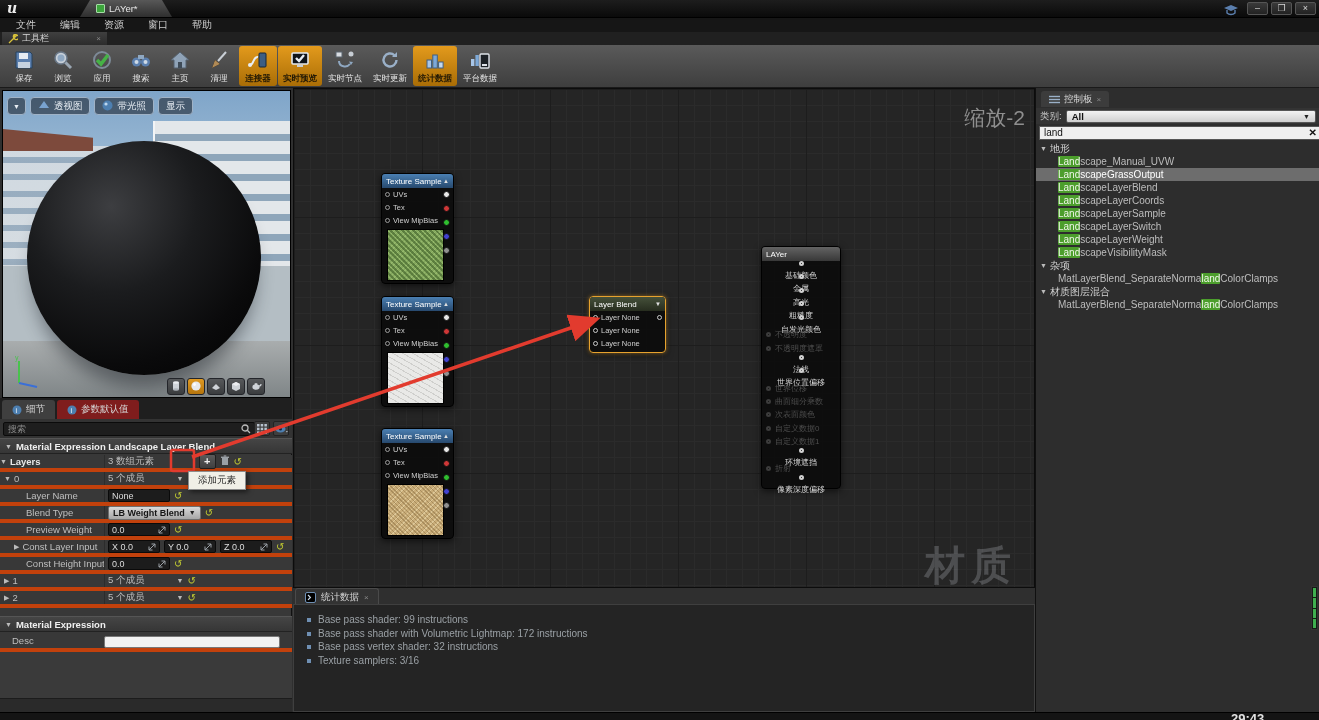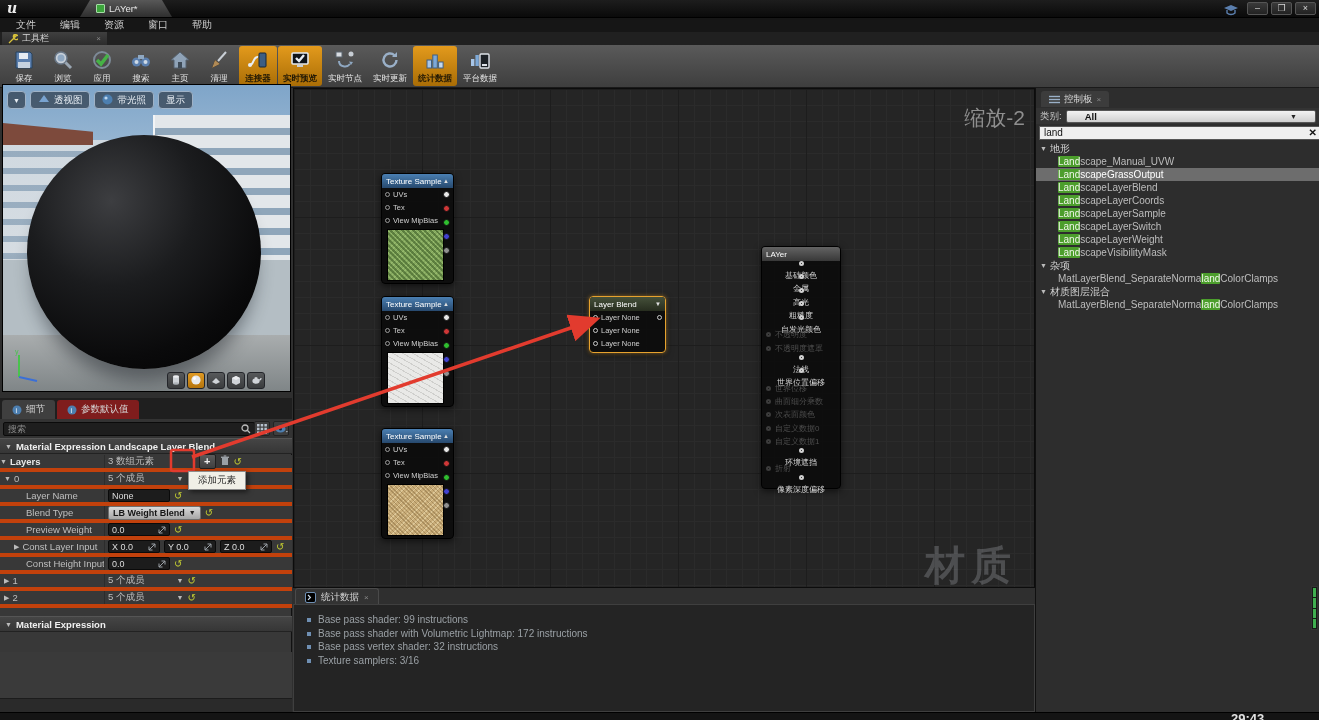--- a/index.html
+++ b/index.html
@@ -30,21 +30,21 @@
   .tabx{margin-left:auto;color:#888;font-size:8px;}
   .toolbar{position:absolute;left:0;top:45px;width:1319px;height:43px;background:linear-gradient(#5a5a5a,#3e3e3e);
            border-bottom:1px solid #1a1a1a;display:flex;align-items:stretch;padding:1px 0 1px 5px;gap:1px;}
   .tbtn{display:flex;flex-direction:column;align-items:center;justify-content:flex-end;min-width:38px;padding:2px 5px 1px;border-radius:3px;}
   .tbtn .ic{height:24px;display:flex;align-items:center;}
   .tbtn .lb{font-size:8.5px;color:#e3e3e3;white-space:nowrap;margin-top:1px;}
   .tbtn.active{background:linear-gradient(#e39a1c,#a96d06);}
   .tbtn.active .lb{color:#241a05;font-weight:bold;}
 
   
-  .viewport{position:absolute;left:2px;top:84px;width:289px;height:308px;overflow:hidden;border:1px solid #000;background:#9db4c8;}
+  .viewport{position:absolute;left:2px;top:90px;width:289px;height:308px;overflow:hidden;border:1px solid #000;background:#9db4c8;}
   .vp-sky{position:absolute;inset:0;background:linear-gradient(180deg,#7fa5c9 0%,#a9c3d9 35%,#cbd8e2 55%,#b4bec4 56%);}
   .vp-bldg-r{position:absolute;left:150px;top:30px;width:139px;height:145px;
      background:repeating-linear-gradient(180deg,#e3e7ea 0 13px,#8fa6ba 13px 20px);
      box-shadow:inset 2px 0 0 #f2f4f6;}
   .vp-bldg-l{position:absolute;left:0;top:55px;width:120px;height:120px;
      background:repeating-linear-gradient(180deg,#d7dde2 0 11px,#97abbd 11px 17px);opacity:.9;}
   .vp-roof{position:absolute;left:0;top:38px;width:90px;height:22px;background:#7d4a3c;clip-path:polygon(0 0,100% 40%,100% 100%,0 100%);}
   .vp-ground{position:absolute;left:0;top:250px;width:289px;height:58px;background:linear-gradient(#a9adae,#7e8486);}
   .vp-sphere{position:absolute;left:24px;top:50px;width:234px;height:234px;border-radius:50%;
      background:radial-gradient(circle at 36% 28%,#3d3e41 0%,#1b1c1e 38%,#0a0a0b 70%,#000 100%);
@@ -128,21 +128,21 @@
   .stats-body li{position:relative;padding-left:16px;font-size:10px;color:#9aa0a5;line-height:13.5px;}
   .stats-body li::before{content:"";position:absolute;left:5px;top:5px;width:4px;height:4px;background:#6f8fb3;}
 
   
   .palette{position:absolute;left:1035px;top:88px;width:284px;height:624px;background:#2d2d2d;border-left:1px solid #101010;}
   .ptab{position:absolute;left:5px;top:3px;height:16px;background:#3c3c3c;border-radius:3px 3px 0 0;display:flex;align-items:center;
         gap:4px;padding:0 8px;font-size:9.5px;color:#d8d8d8;}
   .pcatrow{position:absolute;left:0;top:20px;width:284px;height:16px;background:#333;display:flex;align-items:center;padding:0 4px;gap:4px;}
   .pcatrow .lbl{font-size:9.5px;color:#c5c5c5;flex:none;}
   .pcombo{flex:1;height:13px;background:linear-gradient(#f2f2f2,#cfcfcf);border:1px solid #555;border-radius:2px;color:#111;
-          font-size:9.5px;font-weight:bold;display:flex;align-items:center;padding:0 18px;gap:8px;}
+          font-size:9.5px;font-weight:bold;display:flex;align-items:center;padding:0 5px;gap:8px;}
   .pcombo .arr{margin-left:auto;color:#222;font-size:7px;}
   .psearchrow{position:absolute;left:0;top:36px;width:284px;height:17px;display:flex;align-items:center;padding:0 3px;}
   .psearch{flex:1;height:14px;background:#efefef;border:1px solid #555;color:#111;font-size:10px;padding:0 18px 0 4px;outline:none;}
   .pclear{margin-left:-14px;color:#111;font-size:10px;font-weight:bold;z-index:2;}
   #plist{position:absolute;left:0;top:54px;width:284px;}
   .prow{height:13px;display:flex;align-items:center;font-size:10px;color:#bdbdbd;white-space:nowrap;overflow:hidden;}
   .prow.hdr{color:#d2d2d2;padding-left:4px;gap:3px;}
   .prow.item{padding-left:22px;}
   .prow.sel{background:#6d6d6d;color:#fff;}
   .hl{background:#4c9e2c;color:#f0f7ea;border-radius:1px;}
@@ -566,20 +566,26 @@
             <span>5 个成员</span>
             <span class="ddarrow" style="margin-left:28px">▼</span>
             <span class="reset">↺</span>
           </div>
         </div>
       </div>
     <div class="dsection" style="top:218px">
       <span class="tri">▼</span>
       <span>Material Expression</span>
     </div>
+    <div class="drow" style="position:absolute;top:234px;width:292px;height:20px">
+      <div class="dlab" style="padding-left:12px">
+          <span>Desc</span>
+        </div>
+      <input class="desc-input" style="top: 4px;">
+    </div>
     <div class="dfiller"></div>
     <div class="dfooter"></div>
   </div>
 
   <div class="graph"></div>
   <div class="zoomlabel">缩放-2</div>
   <div class="watermark">材质</div>
   <div id="nodes">
       <div class="node abs" style="left: 381px; top: 173px; width: 73px; height: 111px;">
         <div class="nhead tshead">

